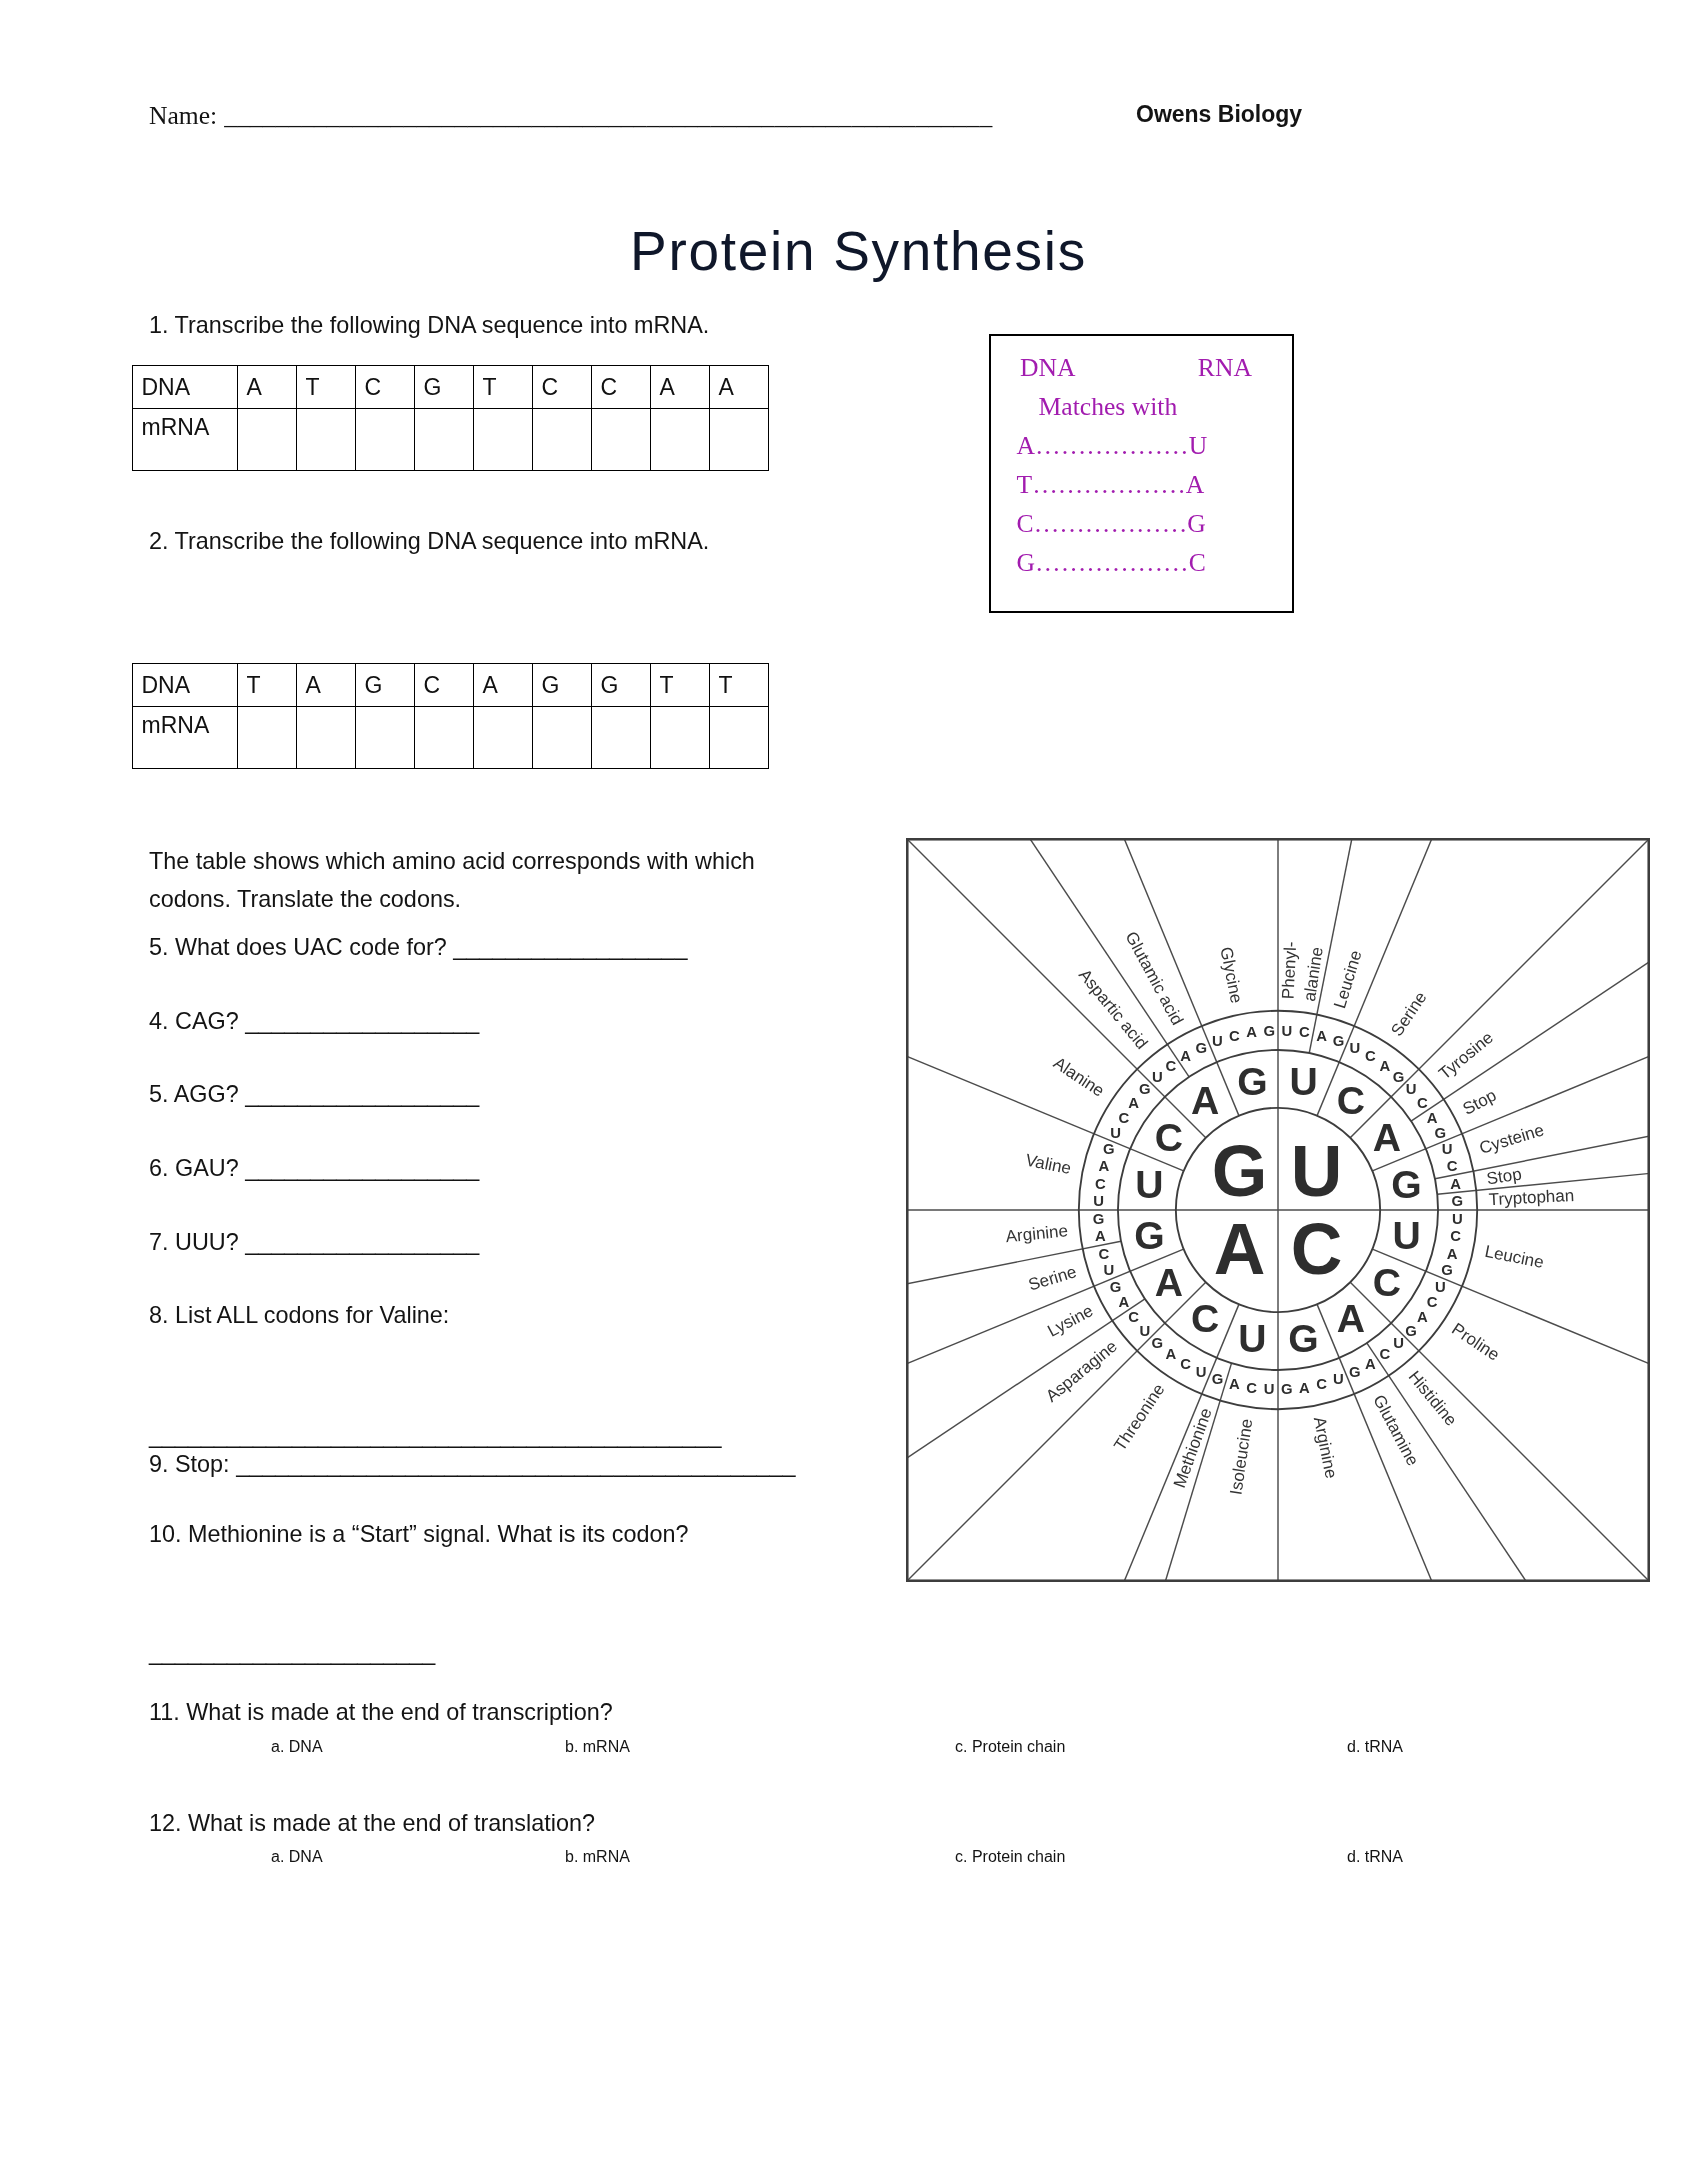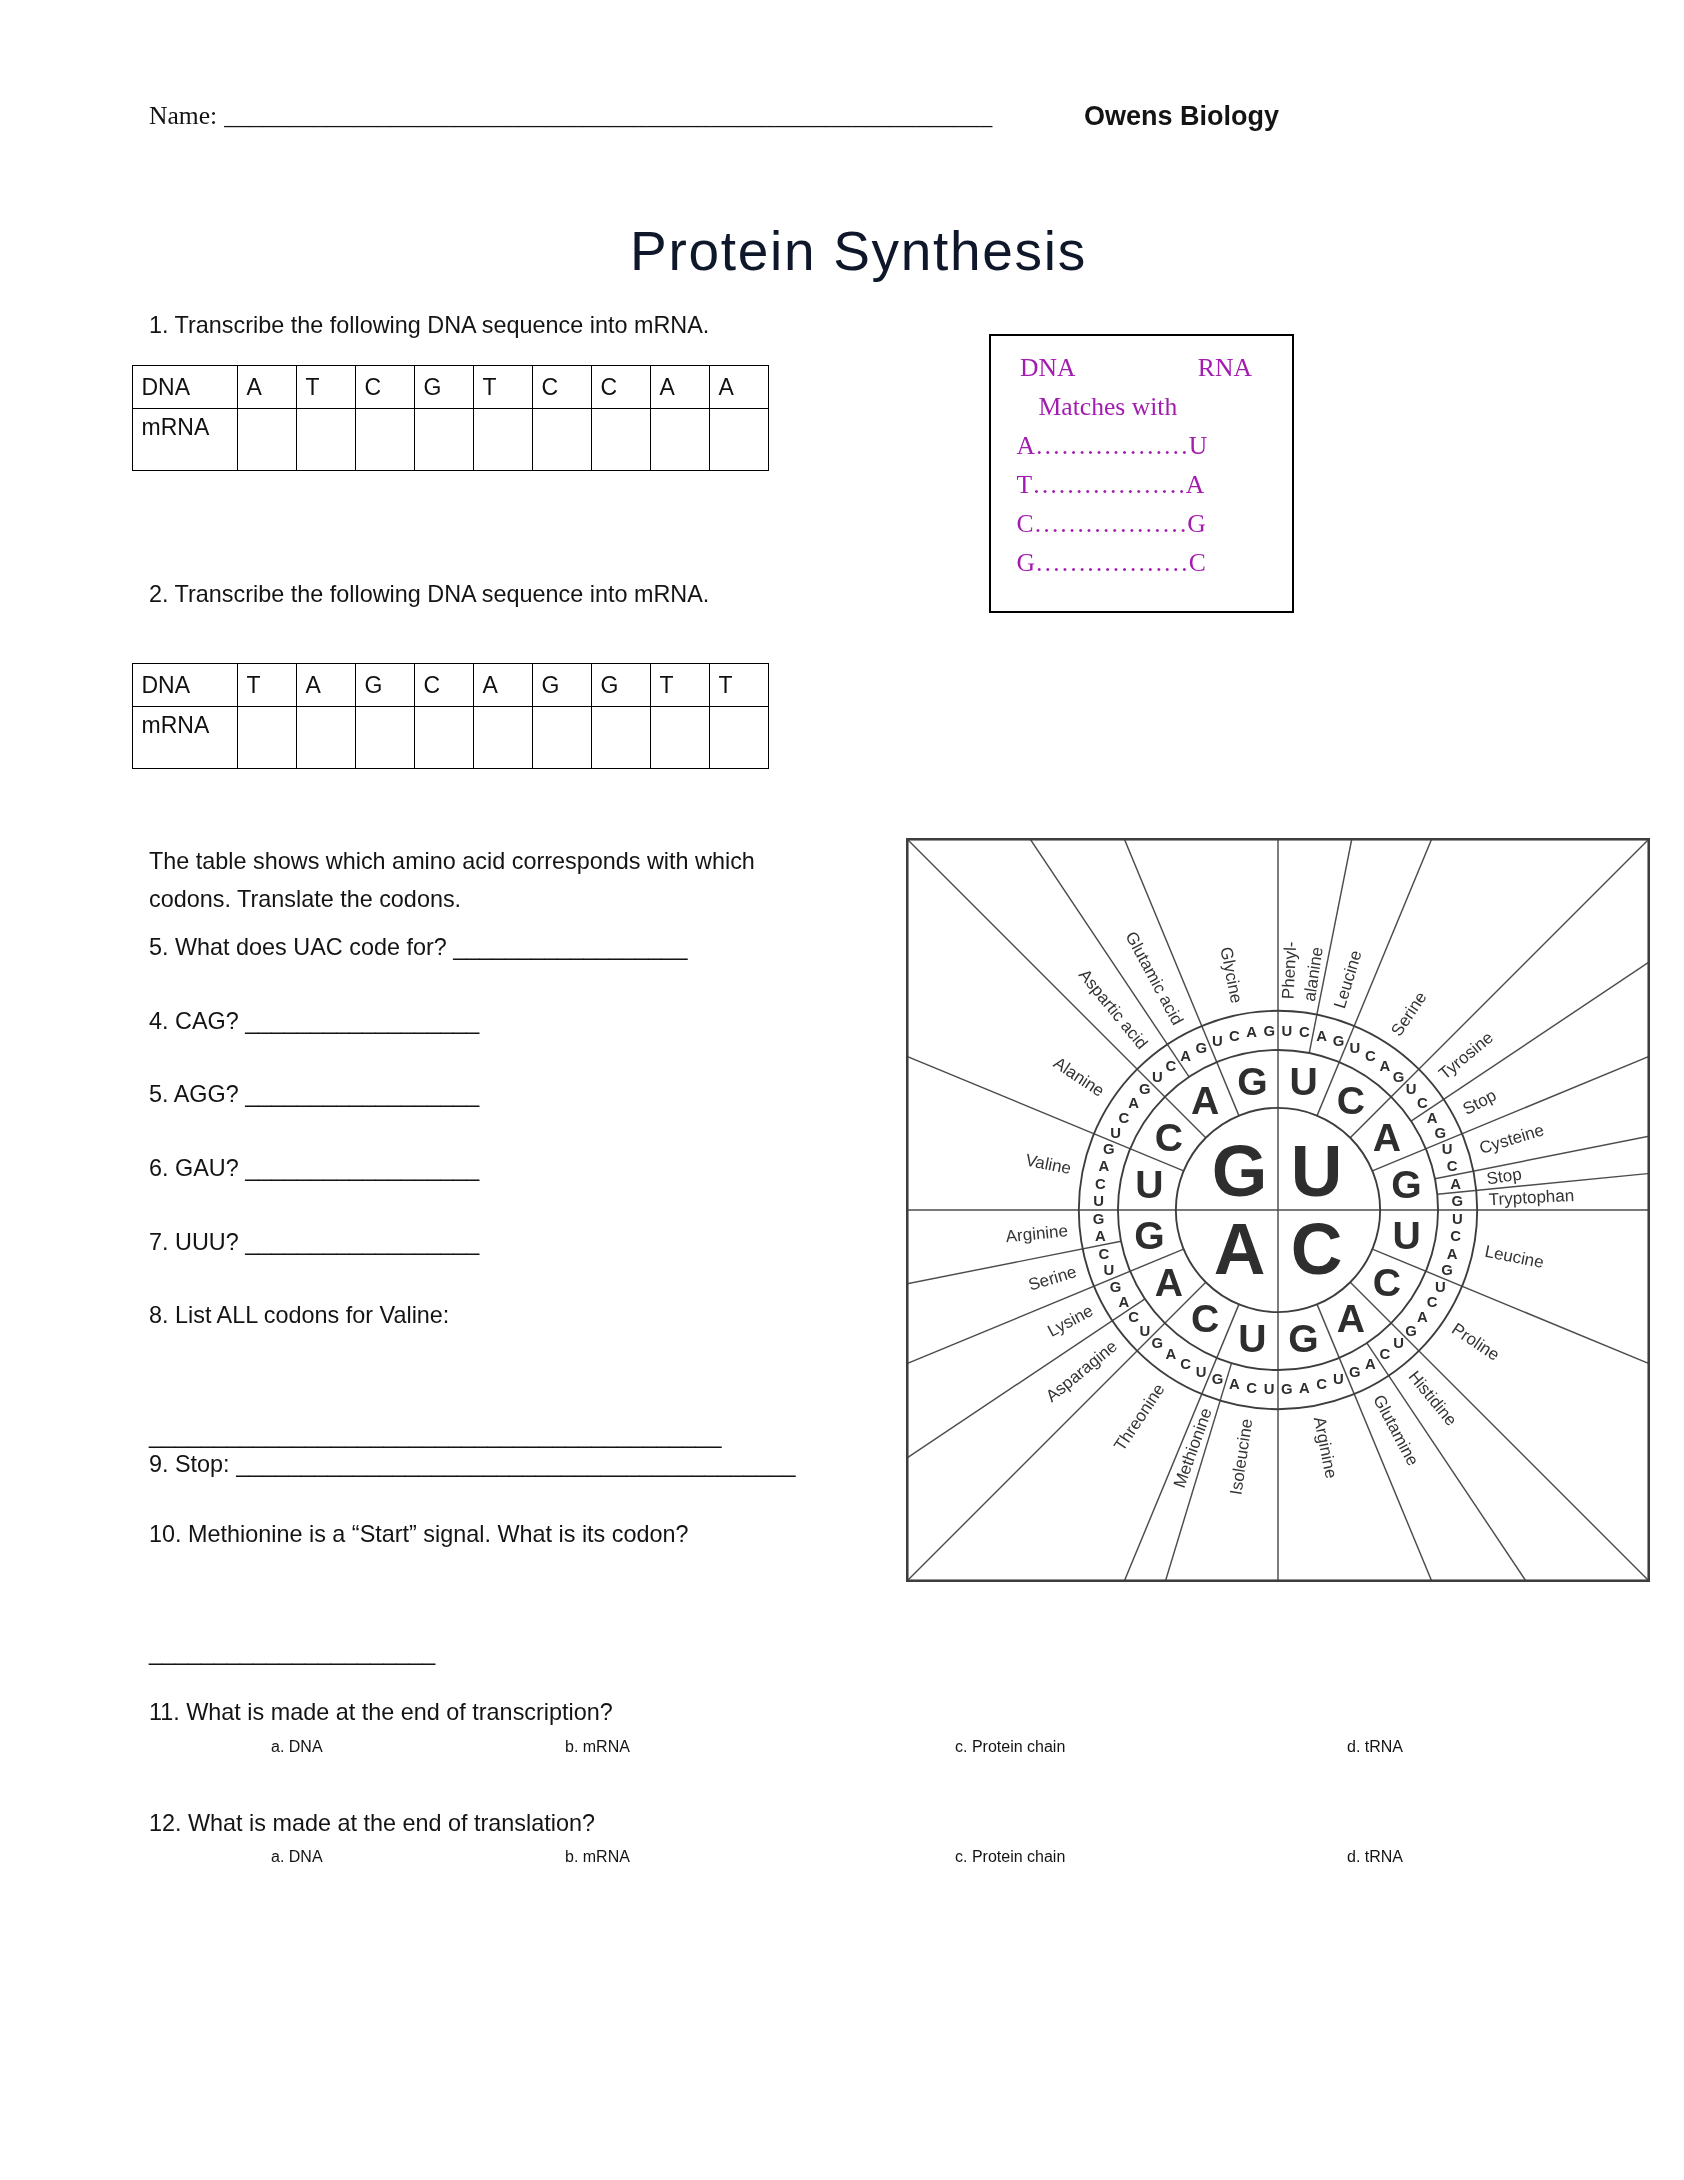--- a/index.html
+++ b/index.html
@@ -3,21 +3,21 @@
 <meta charset="utf-8">
 <style>
   * { box-sizing: border-box; }
   html,body { margin:0; padding:0; }
   body {
     width:1685px; height:2181px; position:relative; background:#ffffff;
     font-family:"Liberation Sans", sans-serif; color:#141414; overflow:hidden;
   }
   .serif { font-family:"Liberation Serif", serif; }
   .name-row { position:absolute; left:149px; top:101px; font-size:25.6px; white-space:nowrap; }
-  .course { position:absolute; left:1084px; top:101px; font-size:27px; font-weight:700; }
+  .course { position:absolute; left:1136px; top:101px; font-size:23px; font-weight:700; }
   .title { position:absolute; left:0; top:203px; width:100%; text-align:center;
            font-size:55px; font-weight:400; letter-spacing:1.7px; color:#0f172a; margin:16px; }
   .q { position:absolute; left:149px; font-size:23.4px; white-space:nowrap; }
   .q b { font-weight:400; }
   .blank { letter-spacing:0;margin-top:34px; }
   .seq-table { position:absolute; left:132px; border-collapse:collapse; table-layout:fixed; }
   .seq-table td { border:1.7px solid #000; font-size:23px; padding:0 0 0 8.5px; color:#111; }
   .seq-table tr.r1 td { height:43px; vertical-align:middle; }
   .seq-table tr.r2 td { height:62px; vertical-align:top; padding-top:5.1px; }
   .seq-table td.lab { width:105px; }
@@ -86,21 +86,21 @@
       <span class="mb-dna">DNA</span>
       <span class="mb-rna">RNA</span>
     </div>
     <div class="row mb-sub">Matches with</div>
     <div class="row">A………………U</div>
     <div class="row">T………………A</div>
     <div class="row">C………………G</div>
     <div class="row">G………………C</div>
   </div>
 
-  <div class="q" style="top:581px">
+  <div class="q" style="top:528px">
     <span>2. </span><b>Transcribe</b><span> the following DNA sequence into mRNA.</span>
   </div>
 
   <table class="seq-table" style="top:663px">
     <tbody>
         <tr class="r1">
       <td class="lab">DNA</td>
       <td class="base">T</td>
       <td class="base">A</td>
       <td class="base">G</td>

